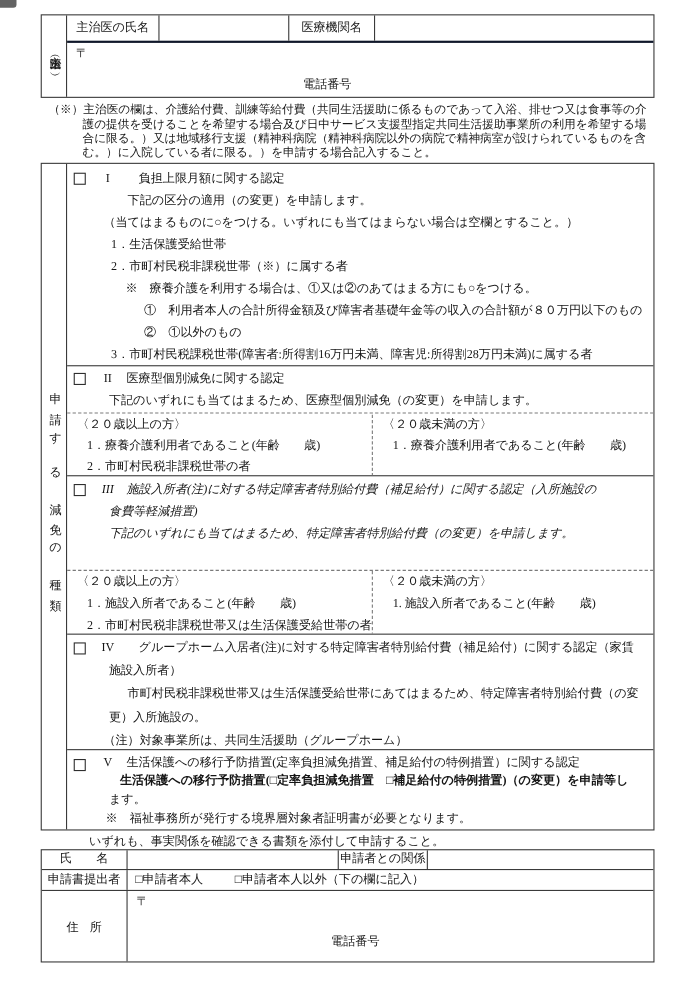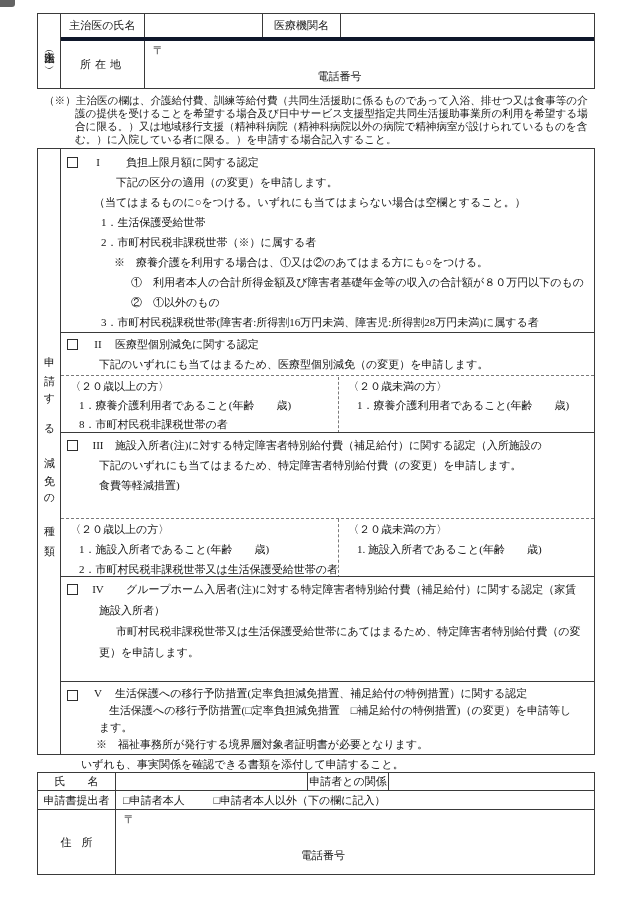--- a/index.html
+++ b/index.html
@@ -10,21 +10,21 @@
   }
   .page { position:relative; width:630px; height:903px; background:#fff; overflow:hidden; }
   .artifact { position:absolute; left:0; top:0; width:15px; height:7px; background:#3c3c3c; border-radius:0 0 3px 0; opacity:.8; }
 
   
   .doctor-table { position:absolute; left:37px; top:13px; width:558px; height:76px;
     border:1.5px solid #3a3a3a; display:flex; box-sizing:border-box; font-size:11px; }
   .dt-side { width:22px; border-right:1px solid #3a3a3a; display:flex; align-items:center; justify-content:center; flex:none; }
   .dt-side span { writing-mode:vertical-rl; letter-spacing:1px; font-size:10.5px; }
   .dt-main { flex:1; display:flex; flex-direction:column; min-width:0; }
-  .dt-row1 { height:23px; border-bottom:4px solid #0f172a; display:flex; flex:none; }
+  .dt-row1 { height:23px; border-bottom:2px solid #0f172a; display:flex; flex:none; }
   .dt-row1 > div { box-sizing:border-box; line-height:22px; }
   .dt-c-label { text-align:center; border-right:1px solid #3a3a3a; }
   .dt-c1 { width:84px; }
   .dt-c2 { width:118px; border-right:1px solid #3a3a3a; }
   .dt-c3 { width:78px; }
   .dt-c4 { flex:1; }
   .dt-row2 { flex:1; display:flex; }
   .dt-addr-label { width:84px; border-right:1px solid #3a3a3a; display:flex; align-items:center; justify-content:center; letter-spacing:4px; box-sizing:border-box; }
   .dt-addr-value { flex:1; position:relative; }
   .postal { position:absolute; left:8px; top:2px; font-size:11px; }
@@ -40,35 +40,35 @@
   .mt-side { width:22px; border-right:1px solid #3a3a3a; display:flex; align-items:center; justify-content:center; flex:none; }
   .mt-side span { writing-mode:vertical-rl; letter-spacing:19px; font-size:11px; }
   .mt-main { flex:1; display:flex; flex-direction:column; min-width:0; }
   .sec { box-sizing:border-box; border-bottom:1px solid #3a3a3a; overflow:hidden; }
   .sec1 { height:184px; line-height:20px; padding-top:3px; }
   .sec2 { height:100px; }
   .sec3 { height:144px; }
   .sec4 { height:105px; line-height:21px; padding-top:2px; }
   .sec5 { flex:1; border-bottom:none; line-height:17px; padding-top:3px; }
   .sec2 .sec-hd { height:41px; line-height:20px; padding-top:1px; }
-  .sec3 .sec-hd { height:83px; line-height:20px; padding-top:2px; }
+  .sec3 .sec-hd { height:83px; line-height:20px; padding-top:2px;font-style:italic; }
   .ln { white-space:nowrap; }
   .head-line { display:flex; align-items:flex-start; }
   .cb { display:inline-block; width:9px; height:9px; border:1px solid #2e2e2e; margin:5px 0 0 6px; flex:none; }
   .num { min-width:22px; text-align:center; margin-left:9px; flex:none; }
   .wide-gap .num { margin-right:17px; }
   .narrow-gap .num { margin-right:6px; }
   .ttl { flex:1; min-width:0; white-space:nowrap; }
   .ind-cont  { padding-left:38px; }  
   .ind-sub   { padding-left:55px; }  
   .ind-item  { padding-left:40px; }  
   .ind-paren { padding-left:33px; }  
   .ind-ast   { padding-left:53px; }  
   .ind-circ  { padding-left:70px; }  
-  .ind-b1    { padding-left:48px; }
+  .ind-b1    { padding-left:48px;font-weight:bold; }
   .ind-ast2  { padding-left:35px; }
   .cols { display:flex; border-top:1px dashed #7a7a7a; box-sizing:border-box; }
   .sec2 .cols { height:58px; line-height:19px; padding-top:1px; }
   .sec3 .cols { height:60px; line-height:20px; }
   .col-l { width:278px; border-right:1px dashed #7a7a7a; box-sizing:border-box; flex:none; }
   .col-r { flex:1; min-width:0;font-family:Liberation Serif, serif; }
   .col-hd { padding-left:9px; white-space:nowrap; }
   .col-it { padding-left:18px; white-space:nowrap; }
 
   
@@ -102,21 +102,20 @@
       <span>主治医（※）</span>
     </div>
     <div class="dt-main">
       <div class="dt-row1">
         <div class="dt-c1 dt-c-label">主治医の氏名</div>
         <div class="dt-c2"></div>
         <div class="dt-c3 dt-c-label">医療機関名</div>
         <div class="dt-c4"></div>
       </div>
       <div class="dt-row2">
-        <div class="dt-addr-label">所在地</div>
         <div class="dt-addr-value">
           <span class="postal">〒</span>
           <span class="dt-phone">電話番号</span>
         </div>
       </div>
     </div>
   </div>
 
   <div class="physician-note">（※）主治医の欄は、介護給付費、訓練等給付費（共同生活援助に係るものであって入浴、排せつ又は食事等の介護の提供を受けることを希望する場合及び日中サービス支援型指定共同生活援助事業所の利用を希望する場合に限る。）又は地域移行支援（精神科病院（精神科病院以外の病院で精神病室が設けられているものを含む。）に入院している者に限る。）を申請する場合記入すること。</div>
 
@@ -148,38 +147,38 @@
             <span class="cb"></span>
             <span class="num">II</span>
             <span class="ttl">医療型個別減免に関する認定</span>
           </div>
           <div class="ln ind-cont">下記のいずれにも当てはまるため、医療型個別減免（の変更）を申請します。</div>
         </div>
         <div class="cols">
           <div class="col-l">
             <div class="col-hd">〈２０歳以上の方〉</div>
             <div class="col-it">1．療養介護利用者であること(年齢　　歳)</div>
-            <div class="col-it">8．市町村民税非課税世帯の者</div>
+            <div class="col-it">2．市町村民税非課税世帯の者</div>
           </div>
           <div class="col-r">
             <div class="col-hd">〈２０歳未満の方〉</div>
             <div class="col-it">1．療養介護利用者であること(年齢　　歳)</div>
           </div>
         </div>
       </div>
 
       <div class="sec sec3">
         <div class="sec-hd">
           <div class="ln head-line narrow-gap">
             <span class="cb"></span>
             <span class="num">III</span>
             <span class="ttl">施設入所者(注)に対する特定障害者特別給付費（補足給付）に関する認定（入所施設の</span>
           </div>
+          <div class="ln ind-cont">食費等軽減措置)</div>
           <div class="ln ind-cont">下記のいずれにも当てはまるため、特定障害者特別給付費（の変更）を申請します。</div>
-          <div class="ln ind-cont">食費等軽減措置)</div>
         </div>
         <div class="cols">
           <div class="col-l">
             <div class="col-hd">〈２０歳以上の方〉</div>
             <div class="col-it">1．施設入所者であること(年齢　　歳)</div>
             <div class="col-it">2．市町村民税非課税世帯又は生活保護受給世帯の者</div>
           </div>
           <div class="col-r">
             <div class="col-hd">〈２０歳未満の方〉</div>
             <div class="col-it">1. 施設入所者であること(年齢　　歳)</div>
@@ -188,21 +187,22 @@
       </div>
 
       <div class="sec sec4">
         <div class="ln head-line wide-gap">
           <span class="cb"></span>
           <span class="num">IV</span>
           <span class="ttl">グループホーム入居者(注)に対する特定障害者特別給付費（補足給付）に関する認定（家賃</span>
         </div>
         <div class="ln ind-cont">施設入所者）</div>
         <div class="ln ind-sub">市町村民税非課税世帯又は生活保護受給世帯にあてはまるため、特定障害者特別給付費（の変</div>
-        <div class="ln ind-cont">更）を申請します。</div>
+        <div class="ln ind-cont">更）入所施設の。</div>
+        <div class="ln ind-paren">（注）対象事業所は、共同生活援助（グループホーム）</div>
       </div>
 
       <div class="sec sec5">
         <div class="ln head-line narrow-gap">
           <span class="cb"></span>
           <span class="num">V</span>
           <span class="ttl">生活保護への移行予防措置(定率負担減免措置、補足給付の特例措置）に関する認定</span>
         </div>
         <div class="ln ind-b1">生活保護への移行予防措置(□定率負担減免措置　□補足給付の特例措置)（の変更）を申請等し</div>
         <div class="ln ind-cont">ます。</div>

